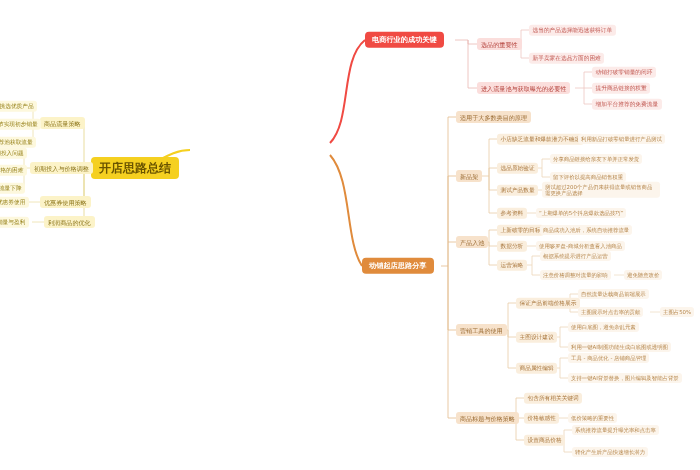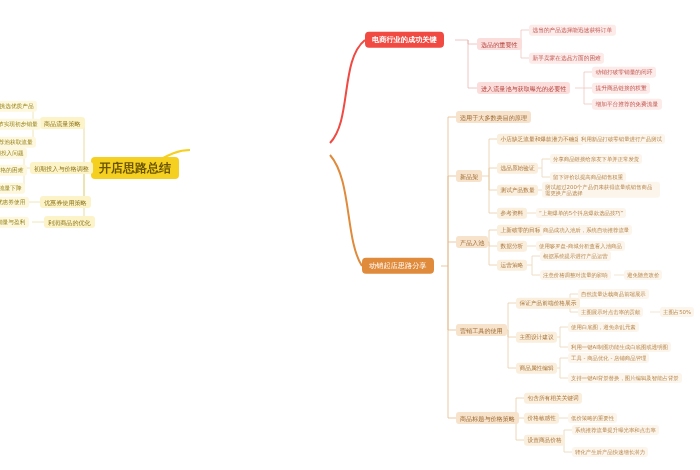--- a/index.html
+++ b/index.html
@@ -35,21 +35,21 @@
     color:#ffffff;
     font-size:7.2px;
     font-weight:bold;
     padding:4px 7px;
     border-radius:4px;
   }
   .n-b2{ 
     background:#e08b3c;
     color:#ffffff;
     font-size:7.2px;
-    font-weight:normal;
+    font-weight:bold;
     padding:4px 7px;
     border-radius:4px;
   }
   .n-b3{ 
     background:#f5d020;
     color:#6a5400;
     font-size:12px;
     font-weight:bold;
     padding:4px 8px;
     border-radius:4px;

